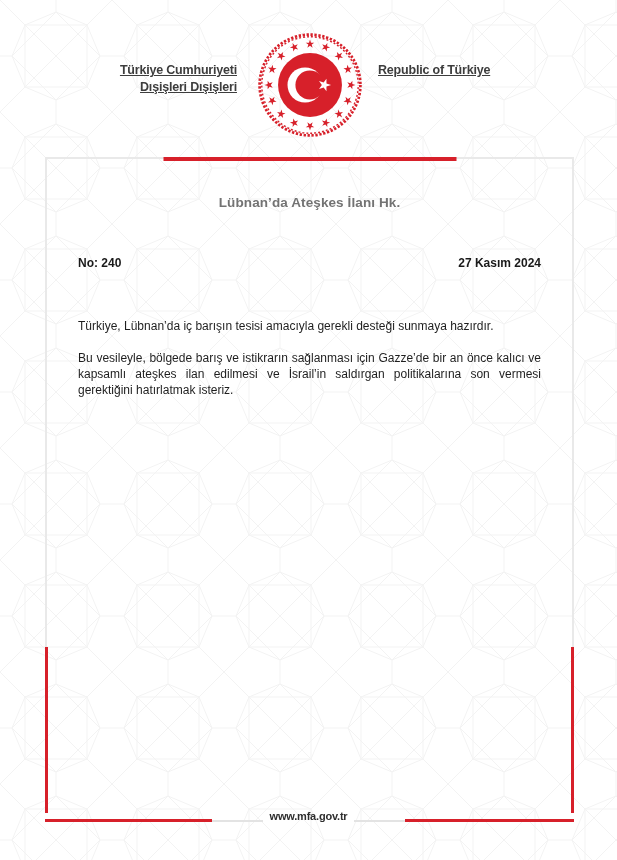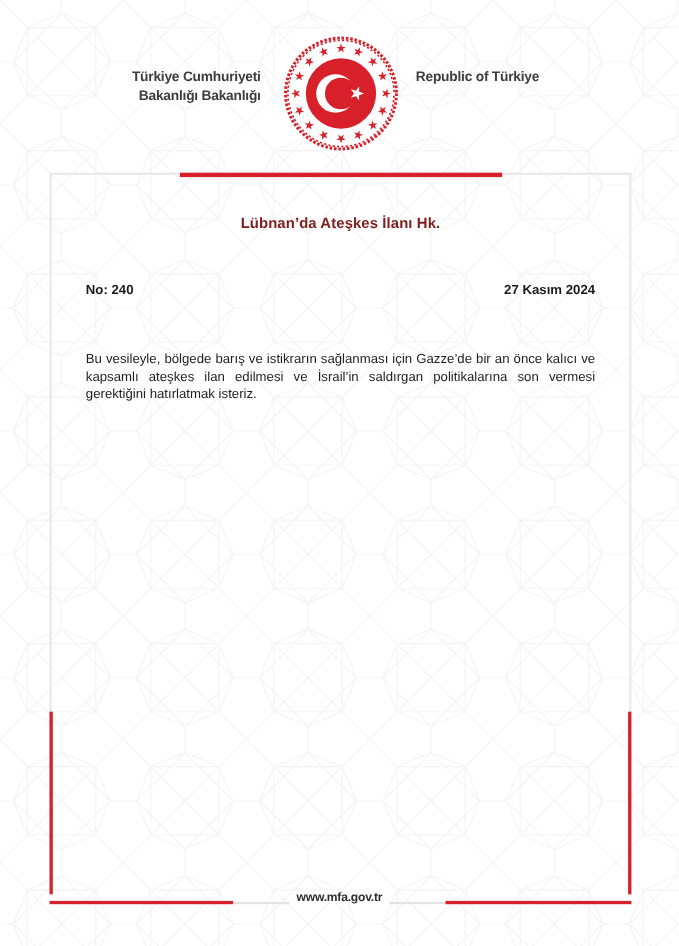--- a/index.html
+++ b/index.html
@@ -9,21 +9,21 @@
     font-family:"Liberation Sans", sans-serif;
     -webkit-font-smoothing:antialiased;
   }
   .bg-pattern{position:absolute;inset:0;z-index:0;display:block;}
   .page{position:absolute;inset:0;z-index:1;}
 
   
   .org{
     position:absolute;top:62px;
     font-size:12.5px;line-height:16.5px;font-weight:700;
-    color:#3d3d3d;letter-spacing:-0.2px;
+    color:#3d3d3d;letter-spacing:-0.2px;text-decoration:underline;
   }
   .org-tr{right:380px;text-align:right;}
   .org-en{left:378px;text-align:center;}
   .emblem{position:absolute;left:256px;top:31px;width:108px;height:108px;}
   .emblem svg{width:100%;height:100%;display:block;}
 
   
   .card{
     position:absolute;left:45px;top:157px;width:529px;height:656px;
     box-sizing:border-box;
@@ -33,21 +33,21 @@
   .accent-top{
     position:absolute;top:-2px;left:50%;transform:translateX(-50%);
     width:293px;height:4px;background:var(--red);
   }
   .accent-side{position:absolute;bottom:0;width:3px;height:166px;background:var(--red);}
   .accent-side.left{left:-2px;}
   .accent-side.right{right:-2px;}
 
   .title{
     margin:35px 0 0 0;text-align:center;
-    font-size:13.5px;line-height:18px;font-weight:700;color:#7f1d1d;
+    font-size:13.5px;line-height:18px;font-weight:700;color:#737373;
     letter-spacing:0.1px;
   }
   .meta{
     margin-top:44px;display:flex;justify-content:space-between;align-items:flex-end;
     font-size:12px;line-height:15px;font-weight:700;color:#1a1a1a;
   }
   .body-text{margin-top:47px;}
   .body-text p{
     margin:0 0 16px 0;
     font-size:12px;line-height:16px;color:#1e1e1e;
@@ -88,21 +88,21 @@
   </defs>
   <rect width="617" height="860" fill="#ffffff"></rect>
   <rect width="617" height="860" fill="url(#bgpat)"></rect>
 </svg>
 
 <div class="page">
 
   <header>
     <div class="org org-tr">
       <div>Türkiye Cumhuriyeti</div>
-      <div>Bakanlığı Bakanlığı</div>
+      <div>Dışişleri Dışişleri</div>
     </div>
 
     <div class="emblem">
       <svg viewBox="0 0 120 120" aria-hidden="true">
         <defs>
           <path id="st" d="M0,-1 L0.225,-0.309 L0.951,-0.309 L0.363,0.118 L0.588,0.809 L0,0.382 L-0.588,0.809 L-0.363,0.118 L-0.951,-0.309 L-0.225,-0.309 Z" fill="#d7202a"></path>
         </defs>
 
         <circle cx="60" cy="60" r="56" fill="none" stroke="#d7202a" stroke-width="3" stroke-dasharray="2.6 1.8"></circle>
         <circle cx="60" cy="60" r="53.6" fill="none" stroke="#d7202a" stroke-width="1.6" stroke-dasharray="2.2 2.2" stroke-dashoffset="2"></circle>
@@ -145,20 +145,21 @@
     <div class="accent-side right"></div>
 
     <h1 class="title">Lübnan’da Ateşkes İlanı Hk.</h1>
 
     <div class="meta">
       <span>No: 240</span>
       <span>27 Kasım 2024</span>
     </div>
 
     <div class="body-text">
+      <p>Türkiye, Lübnan’da iç barışın tesisi amacıyla gerekli desteği sunmaya hazırdır.</p>
       <p>Bu vesileyle, bölgede barış ve istikrarın sağlanması için Gazze’de bir an önce kalıcı ve kapsamlı ateşkes ilan edilmesi ve İsrail’in saldırgan politikalarına son vermesi gerektiğini hatırlatmak isteriz.</p>
     </div>
 
     <div class="card-footer">
       <span class="rule red"></span>
       <span class="rule gray"></span>
       <a class="site" href="#">www.mfa.gov.tr</a>
       <span class="rule gray"></span>
       <span class="rule red r2"></span>
     </div>

